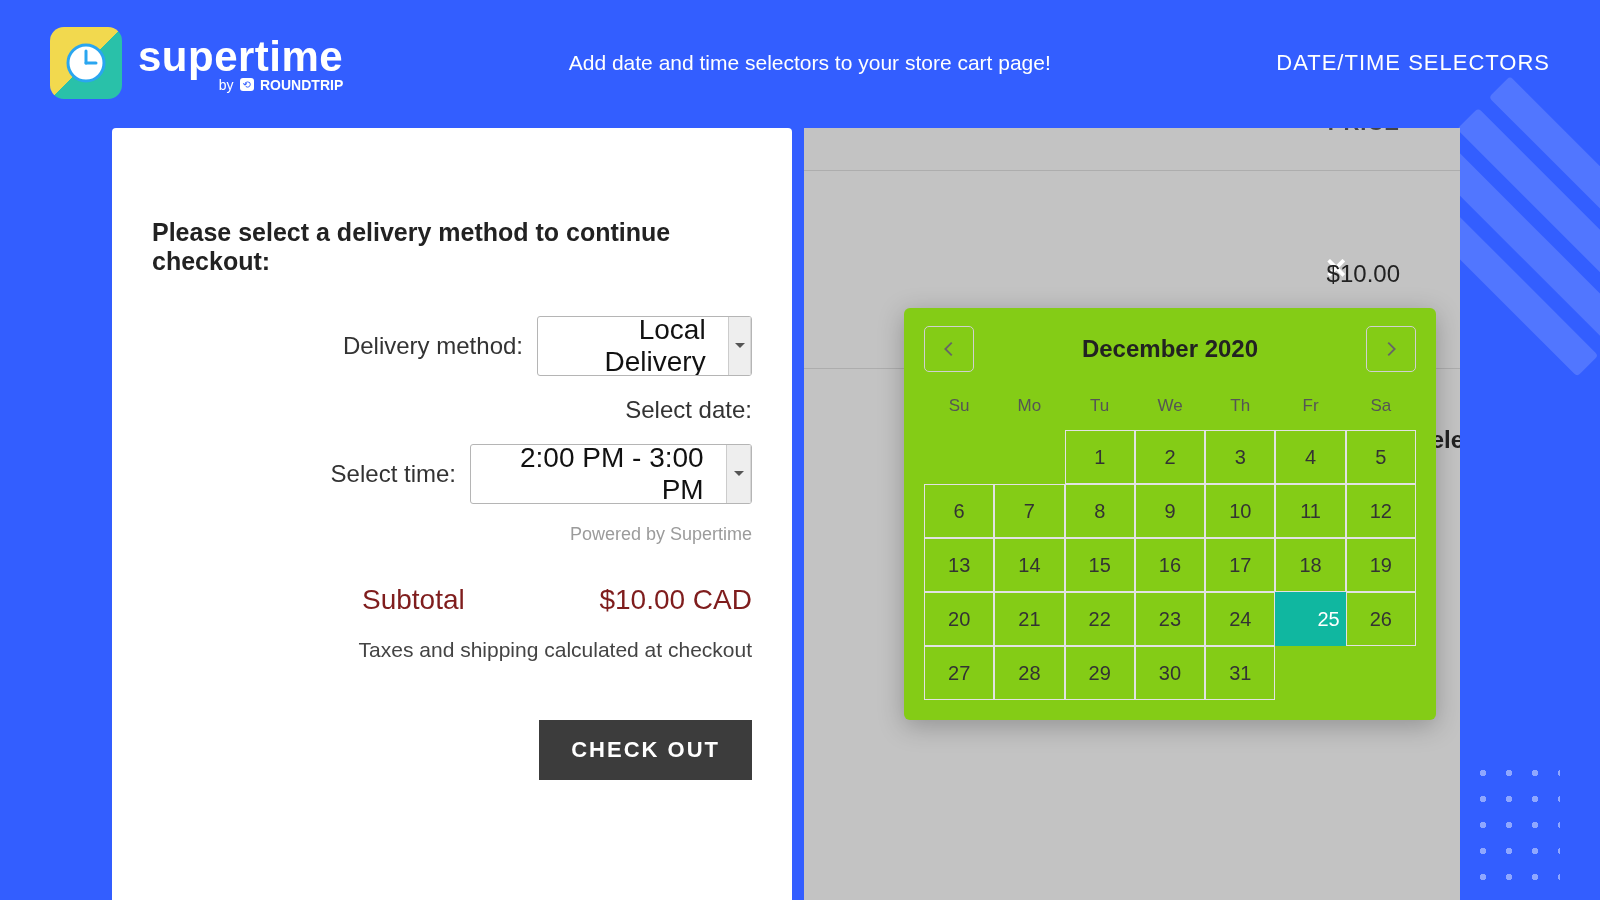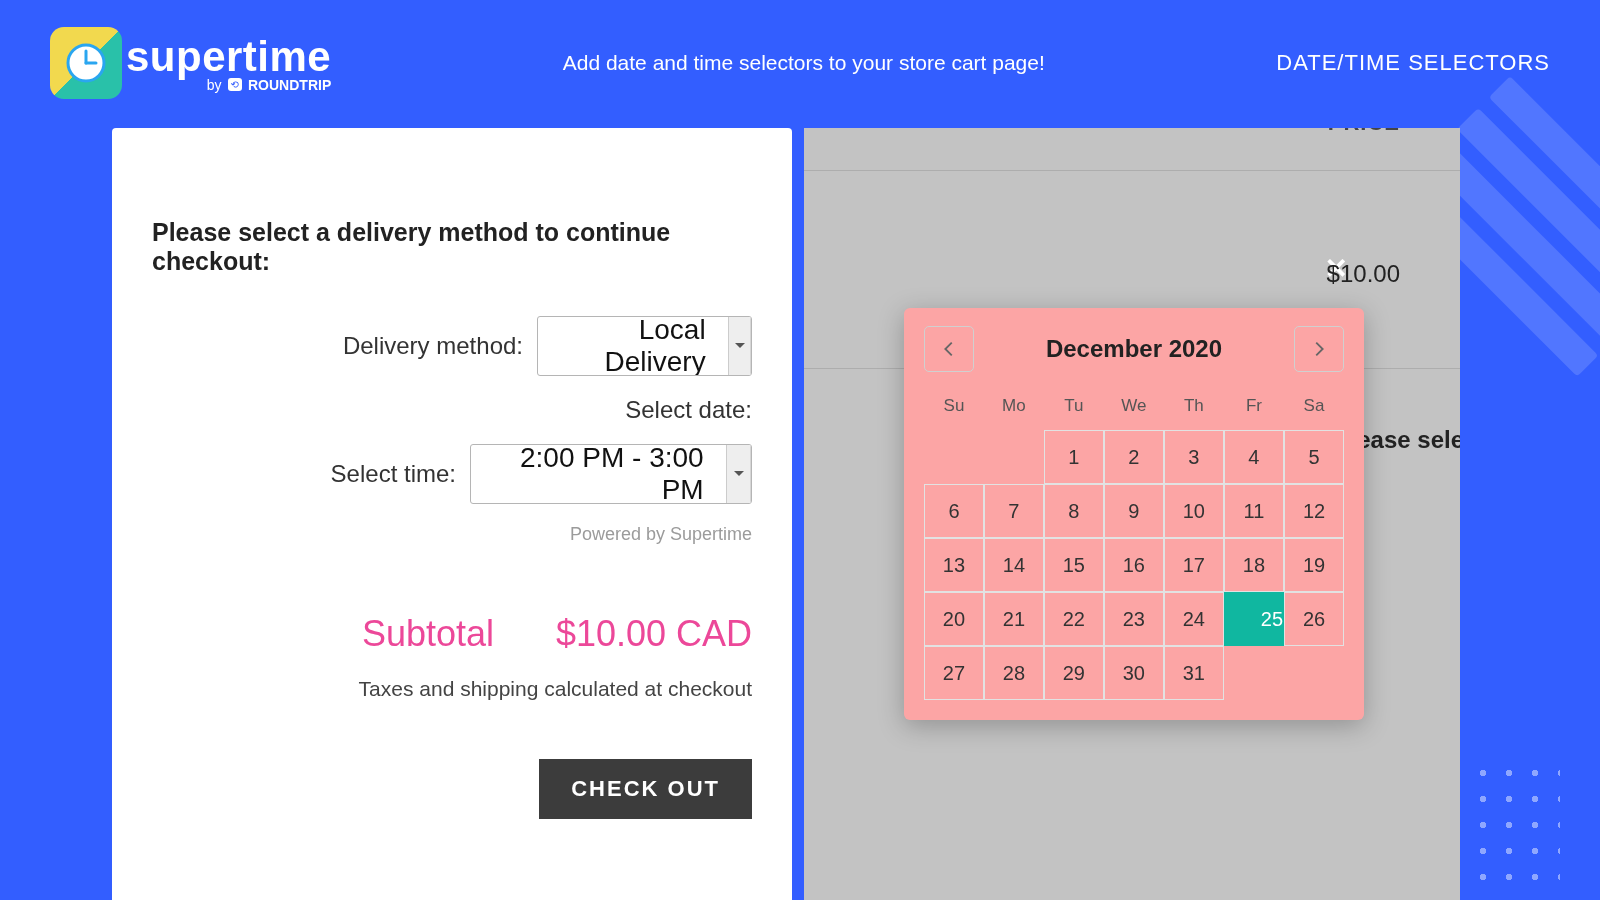--- a/index.html
+++ b/index.html
@@ -1,21 +1,21 @@
 <!DOCTYPE html>
 <html><head>
 <meta charset="utf-8">
 <style>
   * { box-sizing: border-box; margin: 0; padding: 0; }
   html, body { width: 1600px; height: 900px; overflow: hidden; font-family: -apple-system, BlinkMacSystemFont, "Segoe UI", Helvetica, Arial, sans-serif; }
   body { background: #335eff; position: relative; }
 
   
   .header { position: absolute; top: 0; left: 0; right: 0; height: 125px; display: flex; align-items: center; padding: 0 50px; color: #fff; }
-  .logo-block { display: flex; align-items: center; gap: 4px; }
+  .logo-block { display: flex; align-items: center; gap: 16px; }
   .logo-icon { width: 72px; height: 72px; border-radius: 14px; background: linear-gradient(135deg,#f2d94e 0 50%,#29c1a9 50% 100%); display:flex; align-items:center; justify-content:center; position:relative; }
   .logo-icon svg { width: 48px; height: 48px; }
   .logo-text { display:flex; flex-direction:column; }
   .logo-title { font-weight:700; font-size:42px; letter-spacing:0.5px; }
   .logo-sub { font-size:14px; align-self:flex-end; display:flex; align-items:center; gap:6px; margin-top:-4px; }
   .logo-sub .rt-badge { background:#fff; color:#335eff; font-size:10px; padding:1px 3px; border-radius:3px; display:inline-flex; align-items:center; gap:2px;}
   .tagline { flex:1; text-align:center; font-size:21px; font-weight:400; }
   .nav-link { font-size:22px; letter-spacing:1px; font-weight:500; }
 
   
@@ -31,35 +31,35 @@
   .lp-heading { font-size:25px; font-weight:700; text-align:left; margin-bottom:40px; }
   .field-row { display:flex; justify-content:flex-end; align-items:center; gap:14px; margin-bottom:20px; }
   .field-label { font-size:24px; color:#333; }
   .select-box { height:60px; border:1px solid #b5b5b5; background:#fff; display:flex; align-items:center; font-size:28px; color:#111; border-radius:3px; overflow:hidden; }
   .select-box .val { padding:0 22px; }
   .select-box .caret { width:28px; height:100%; background:#eeeeee; border-left:1px solid #ccc; display:flex; align-items:center; justify-content:center; box-shadow:inset -1px 0 0 #d6d6d6;}
   .select-box .caret::after{ content:""; border:5px solid transparent; border-top-color:#555; margin-top:4px;}
   .date-box { height:62px; border:1px solid #b5b5b5; background:#fff; display:flex; align-items:center; gap:14px; padding:0 22px; font-size:24px; border-radius:3px;}
   .cal-ico { width:26px; height:26px; }
   .powered { font-size:18px; color:#9b9b9b; margin-top:18px; }
-  .subtotal-row { display:flex; justify-content:space-between; align-items:center; margin-top:68px; font-size:36px; color:#ec4899; padding-left:210px;}
+  .subtotal-row { display:flex; justify-content:space-between; align-items:center; margin-top:39px; font-size:28px; color:#7f1d1d; padding-left:210px;}
   .tax-note { font-size:21px; color:#444; margin-top:22px; }
   .checkout-btn { margin-top:58px; display:inline-flex; align-items:center; justify-content:center; height:60px; padding:11px 32px; background:#3c3c3c; color:#fff; font-size:22px; font-weight:700; letter-spacing:2px; border:none; cursor:pointer;}
 
   
   .right-panel { flex:1; background:#c3c3c3; position:relative; overflow:hidden; }
   .price-hdr { position:absolute; top:-18px; right:60px; color:#444; font-size:22px; font-weight:600; letter-spacing:1px;}
   .price-divider{ position:absolute; top:42px; left:0; right:0; height:1px; background:#adadad;}
   .price-val { position:absolute; top:132px; right:60px; font-size:24px; color:#222;}
   .close-x { position:absolute; top:124px; right:112px; color:#fff; font-size:28px; font-weight:700; cursor:pointer;}
   .mid-divider{ position:absolute; top:240px; left:0; right:0; height:1px; background:#adadad;}
   .please-text{ position:absolute; top:298px; right:-4px; font-size:24px; font-weight:700; color:#222; white-space:nowrap;}
 
   
-  .calendar { position:absolute; top:180px; left:100px; width:460px; background:#fca5a5; border-radius:6px; box-shadow:0 6px 26px rgba(0,0,0,0.25); padding:18px 20px 20px 20px;}
+  .calendar { position:absolute; top:180px; left:100px; width:532px; background:#84cc16; border-radius:6px; box-shadow:0 6px 26px rgba(0,0,0,0.25); padding:18px 20px 20px 20px;}
   .cal-head { display:flex; align-items:center; justify-content:space-between; margin-bottom:14px;}
   .cal-arrow { width:50px; height:46px; border:1px solid #d0d0d0; border-radius:5px; display:flex; align-items:center; justify-content:center; cursor:pointer;}
   .cal-arrow svg{ width:22px; height:22px; stroke:#666; fill:none; stroke-width:2;}
   .cal-title { font-size:24px; font-weight:700; color:#222;}
   .cal-grid { display:grid; grid-template-columns:repeat(7,1fr);}
   .dow { text-align:center; font-size:17px; color:#555; padding:10px 0 14px 0; font-weight:500;}
   .day { height:54px; display:flex; align-items:center; justify-content:center; font-size:20px; color:#333; border:1px solid transparent; cursor:pointer;}
   .day.filled{ border:1px solid #e2e2e2;}
   .day.selected{ background:#10b7a0; color:#fff; border-color:#10b7a0;padding-left:36px;}
 

